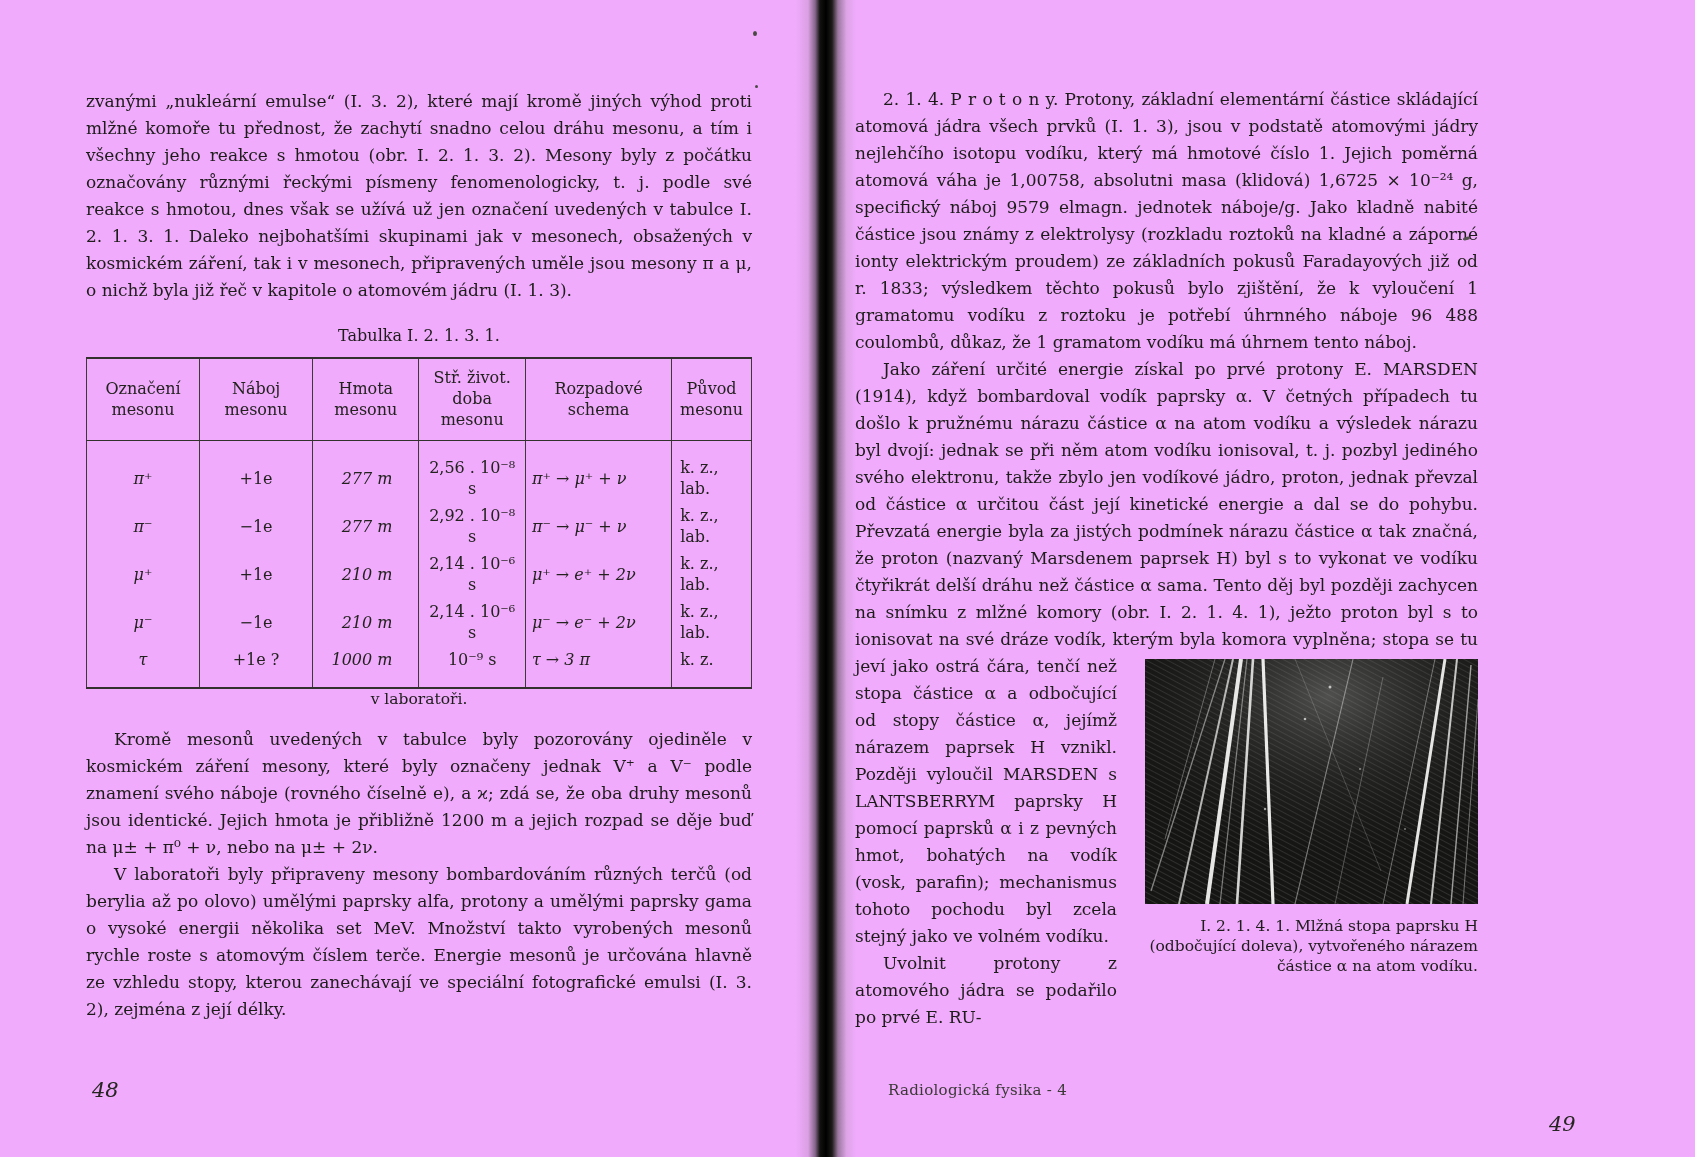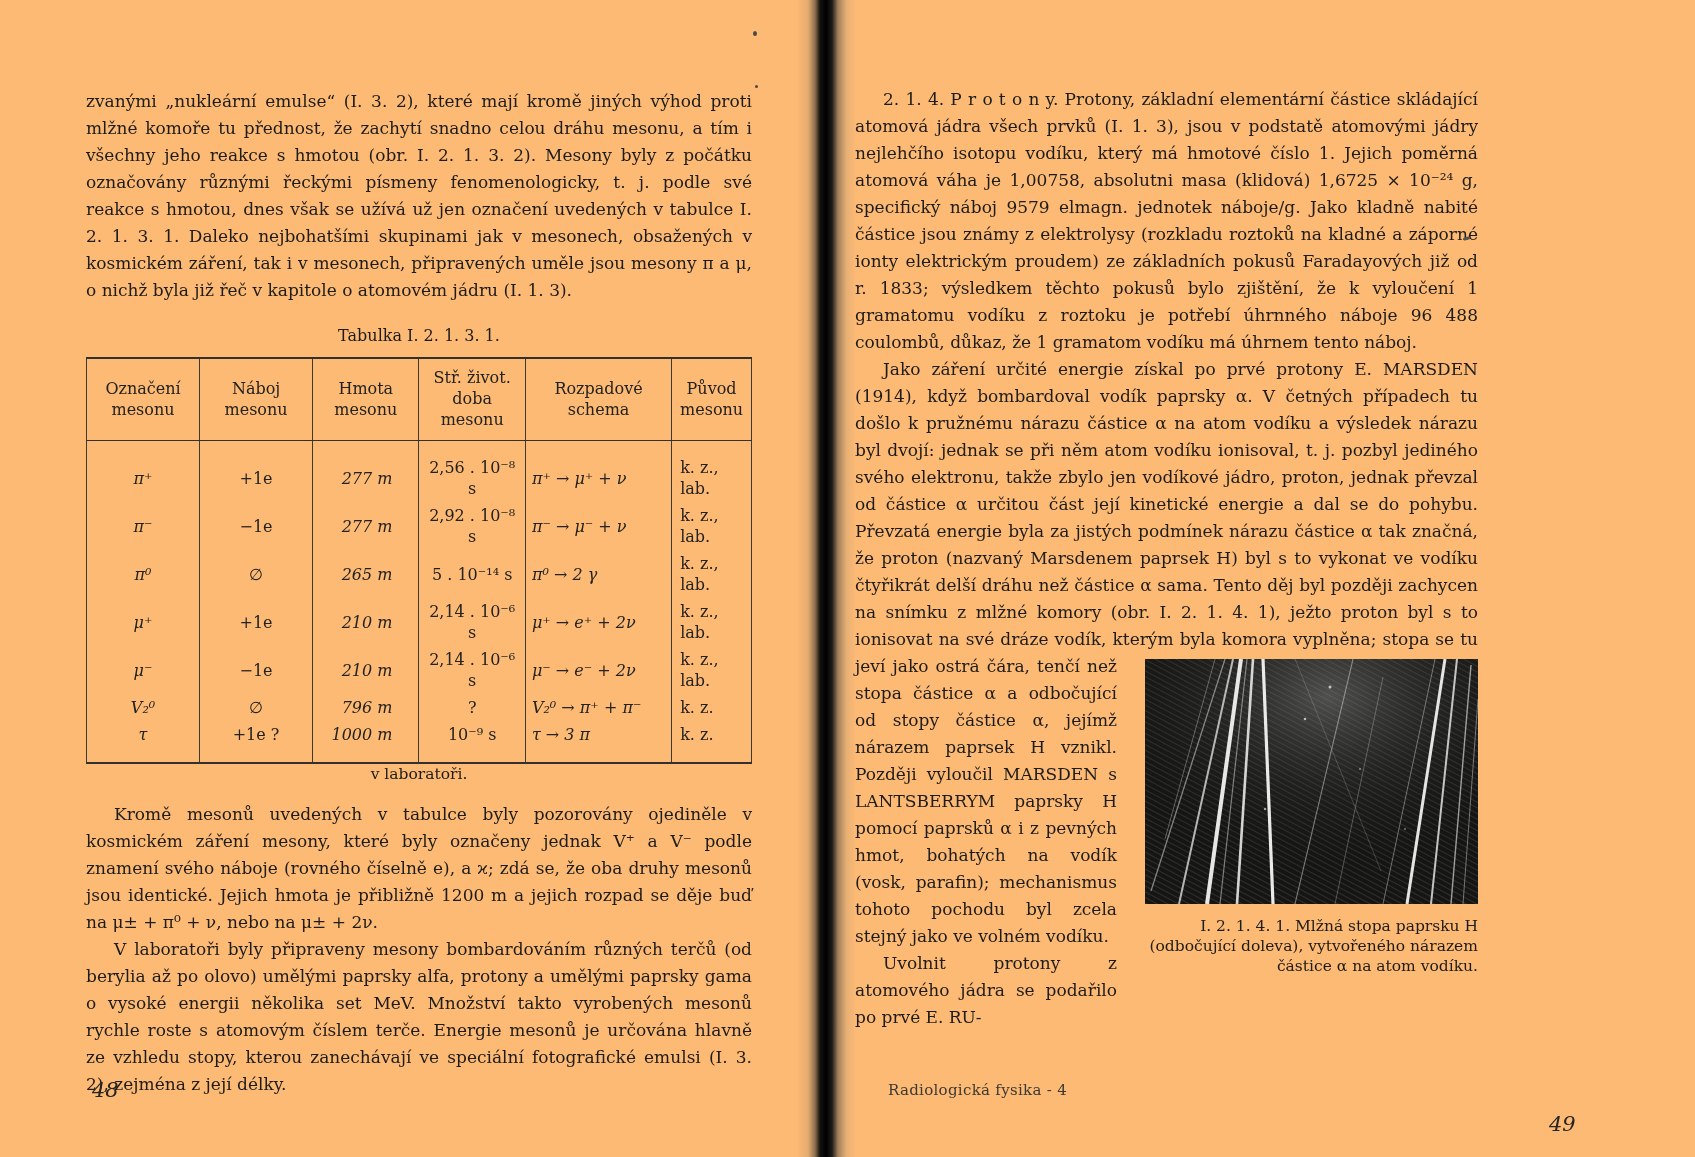--- a/index.html
+++ b/index.html
@@ -2,21 +2,21 @@
 <html><head>
 <meta charset="utf-8">
 <style>
   * { box-sizing: border-box; }
   html, body { margin: 0; padding: 0; background: #fdfdfb; }
 
   .spread {
     position: relative;
     width: 1695px;
     height: 1157px;
-    background: #fdba74;
+    background: #f0abfc;
     overflow: hidden;
     font-family: "DejaVu Serif", "Liberation Serif", serif;
     color: #1d1c1a;
   }
 
   .col-left  { position: absolute; left: 86px;  top: 88px; width: 666px; }
   .col-right { position: absolute; left: 855px; top: 86px; width: 623px; }
 
   .para {
     font-size: 17px;
@@ -168,50 +168,34 @@
         </tr>
         <tr>
           <td>π⁻</td>
           <td>−1e</td>
           <td>277 m</td>
           <td>2,92 . 10⁻⁸ s</td>
           <td>π⁻ → μ⁻ + ν</td>
           <td>k. z., lab.</td>
         </tr>
         <tr>
-          <td>π⁰</td>
-          <td>∅</td>
-          <td>265 m</td>
-          <td>5 . 10⁻¹⁴ s</td>
-          <td>π⁰ → 2 γ</td>
-          <td>k. z., lab.</td>
-        </tr>
-        <tr>
           <td>μ⁺</td>
           <td>+1e</td>
           <td>210 m</td>
           <td>2,14 . 10⁻⁶ s</td>
           <td>μ⁺ → e⁺ + 2ν</td>
           <td>k. z., lab.</td>
         </tr>
         <tr>
           <td>μ⁻</td>
           <td>−1e</td>
           <td>210 m</td>
           <td>2,14 . 10⁻⁶ s</td>
           <td>μ⁻ → e⁻ + 2ν</td>
           <td>k. z., lab.</td>
-        </tr>
-        <tr>
-          <td>V₂⁰</td>
-          <td>∅</td>
-          <td>796 m</td>
-          <td>?</td>
-          <td>V₂⁰ → π⁺ + π⁻</td>
-          <td>k. z.</td>
         </tr>
         <tr>
           <td>τ</td>
           <td>+1e ?</td>
           <td>1000 m</td>
           <td>10⁻⁹ s</td>
           <td>τ → 3 π</td>
           <td>k. z.</td>
         </tr>
       </tbody>

